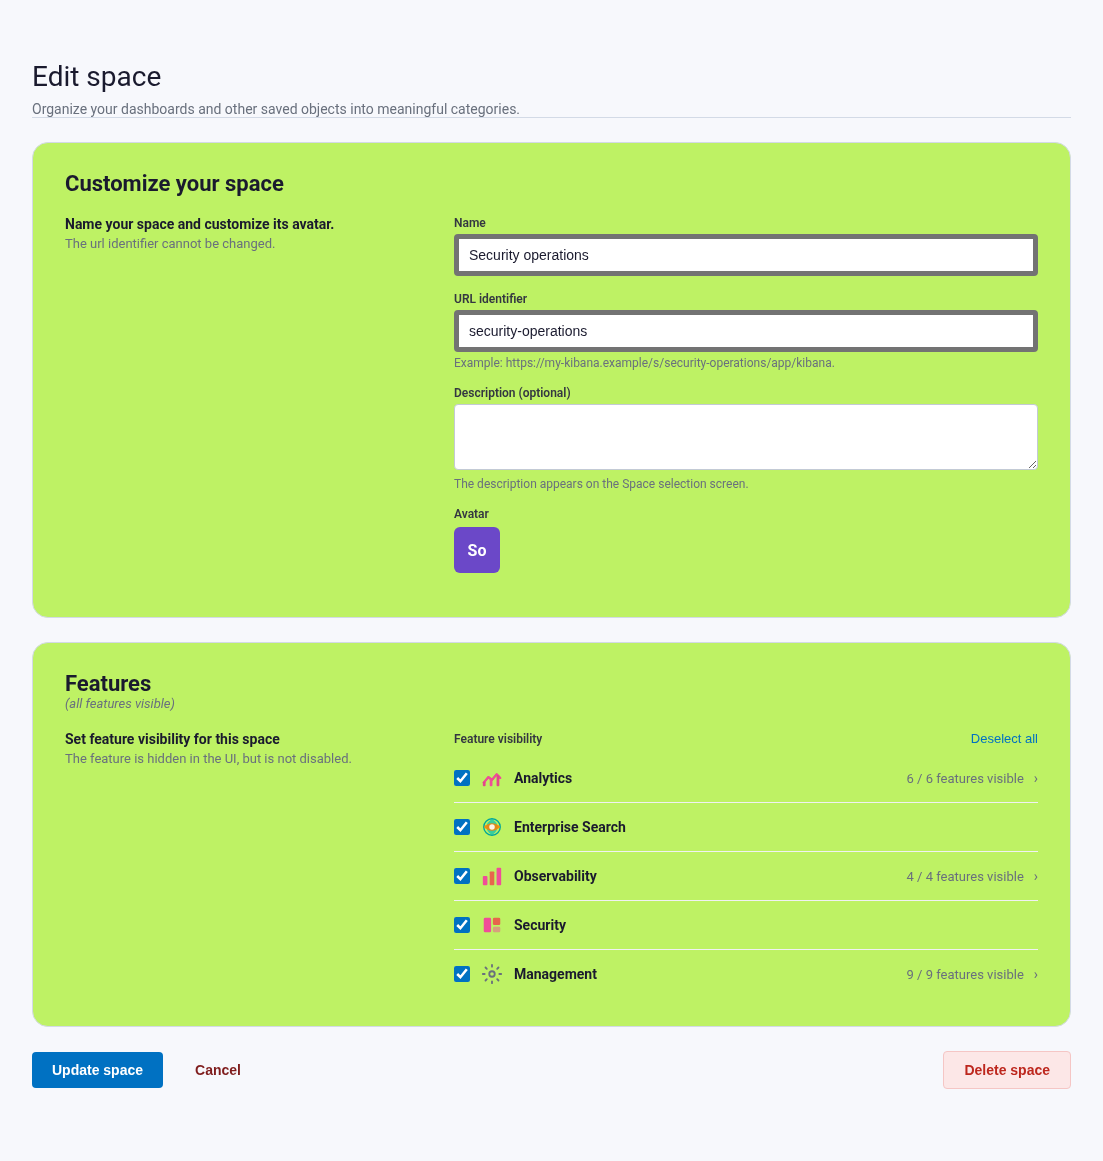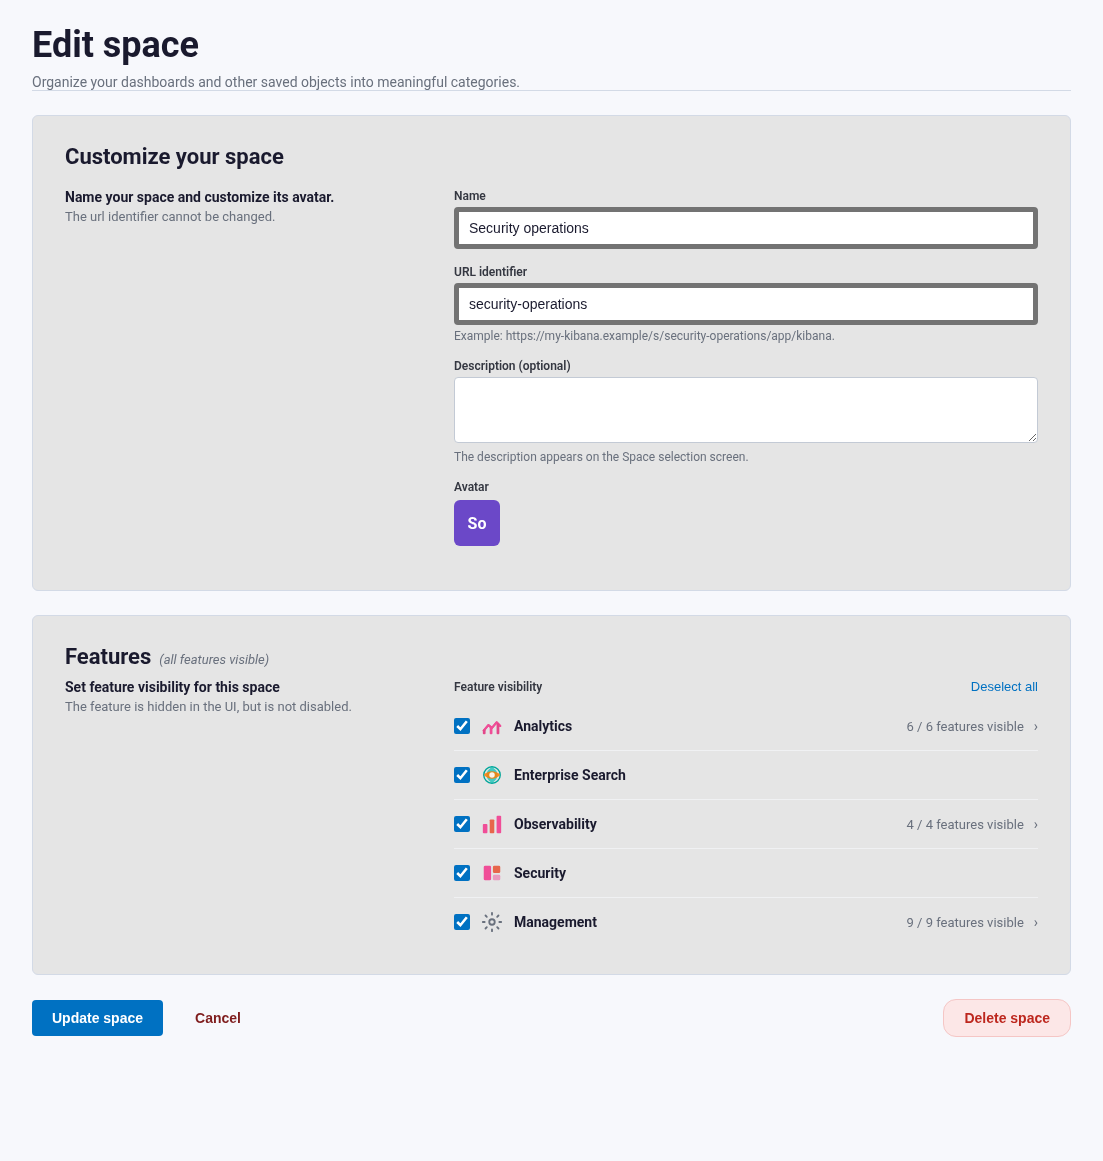--- a/index.html
+++ b/index.html
@@ -5,38 +5,39 @@
     * { box-sizing: border-box; margin: 0; padding: 0; }
     body {
       font-family: -apple-system, BlinkMacSystemFont, 'Segoe UI', Roboto, sans-serif;
       font-size: 14px;
       color: #1a1a2e;
       background: #f7f8fc;
       padding: 24px 32px 60px 32px;
       min-height: 1161px;
     }
     .page-title {
-      font-size: 36px;
-      font-weight: 700;
+      font-size: 28px;
+      font-weight: 400;
       color: #1a1a2e;
       margin-bottom: 8px;
+      margin-top: 36px;
     }
     .page-subtitle {
       font-size: 14px;
       color: #69707d;
     }
     .divider {
       border: none;
       border-top: 1px solid #d3dae6;
       margin-bottom: 24px;
     }
     .card {
-      background: #e5e5e5;
+      background: #bef264;
       border: 1px solid #d3dae6;
-      border-radius: 6px;
+      border-radius: 16px;
       padding: 28px 32px;
       margin-bottom: 24px;
     }
     .card-title {
       font-size: 22px;
       font-weight: 700;
       color: #1a1a2e;
       margin-bottom: 20px;
     }
     .two-col {
@@ -106,22 +107,22 @@
       color: #fff;
       font-size: 16px;
       font-weight: 700;
       cursor: pointer;
       margin-top: 6px;
     }
     
     .features-header {
       display: flex;
       align-items: baseline;
-      gap: 8px;
-      margin-bottom: 10px;
+      margin-bottom: 20px;
+      flex-direction: column;
     }
     .features-title {
       font-size: 22px;
       font-weight: 700;
       color: #1a1a2e;
     }
     .features-subtitle-small {
       font-size: 13px;
       color: #69707d;
       font-style: italic;
@@ -219,21 +220,21 @@
       color: #7f1d1d;
       font-size: 14px;
       cursor: pointer;
       padding: 10px 4px;
       font-weight: bold;
     }
     .btn-danger {
       background: #fce7e7;
       color: #bd271e;
       border: 1px solid #f5c6c5;
-      border-radius: 13px;
+      border-radius: 4px;
       padding: 10px 20px;
       font-size: 14px;
       font-weight: 600;
       cursor: pointer;
     }
 
     
     .analytics-icon svg,
     .enterprise-icon svg,
     .obs-icon svg,

